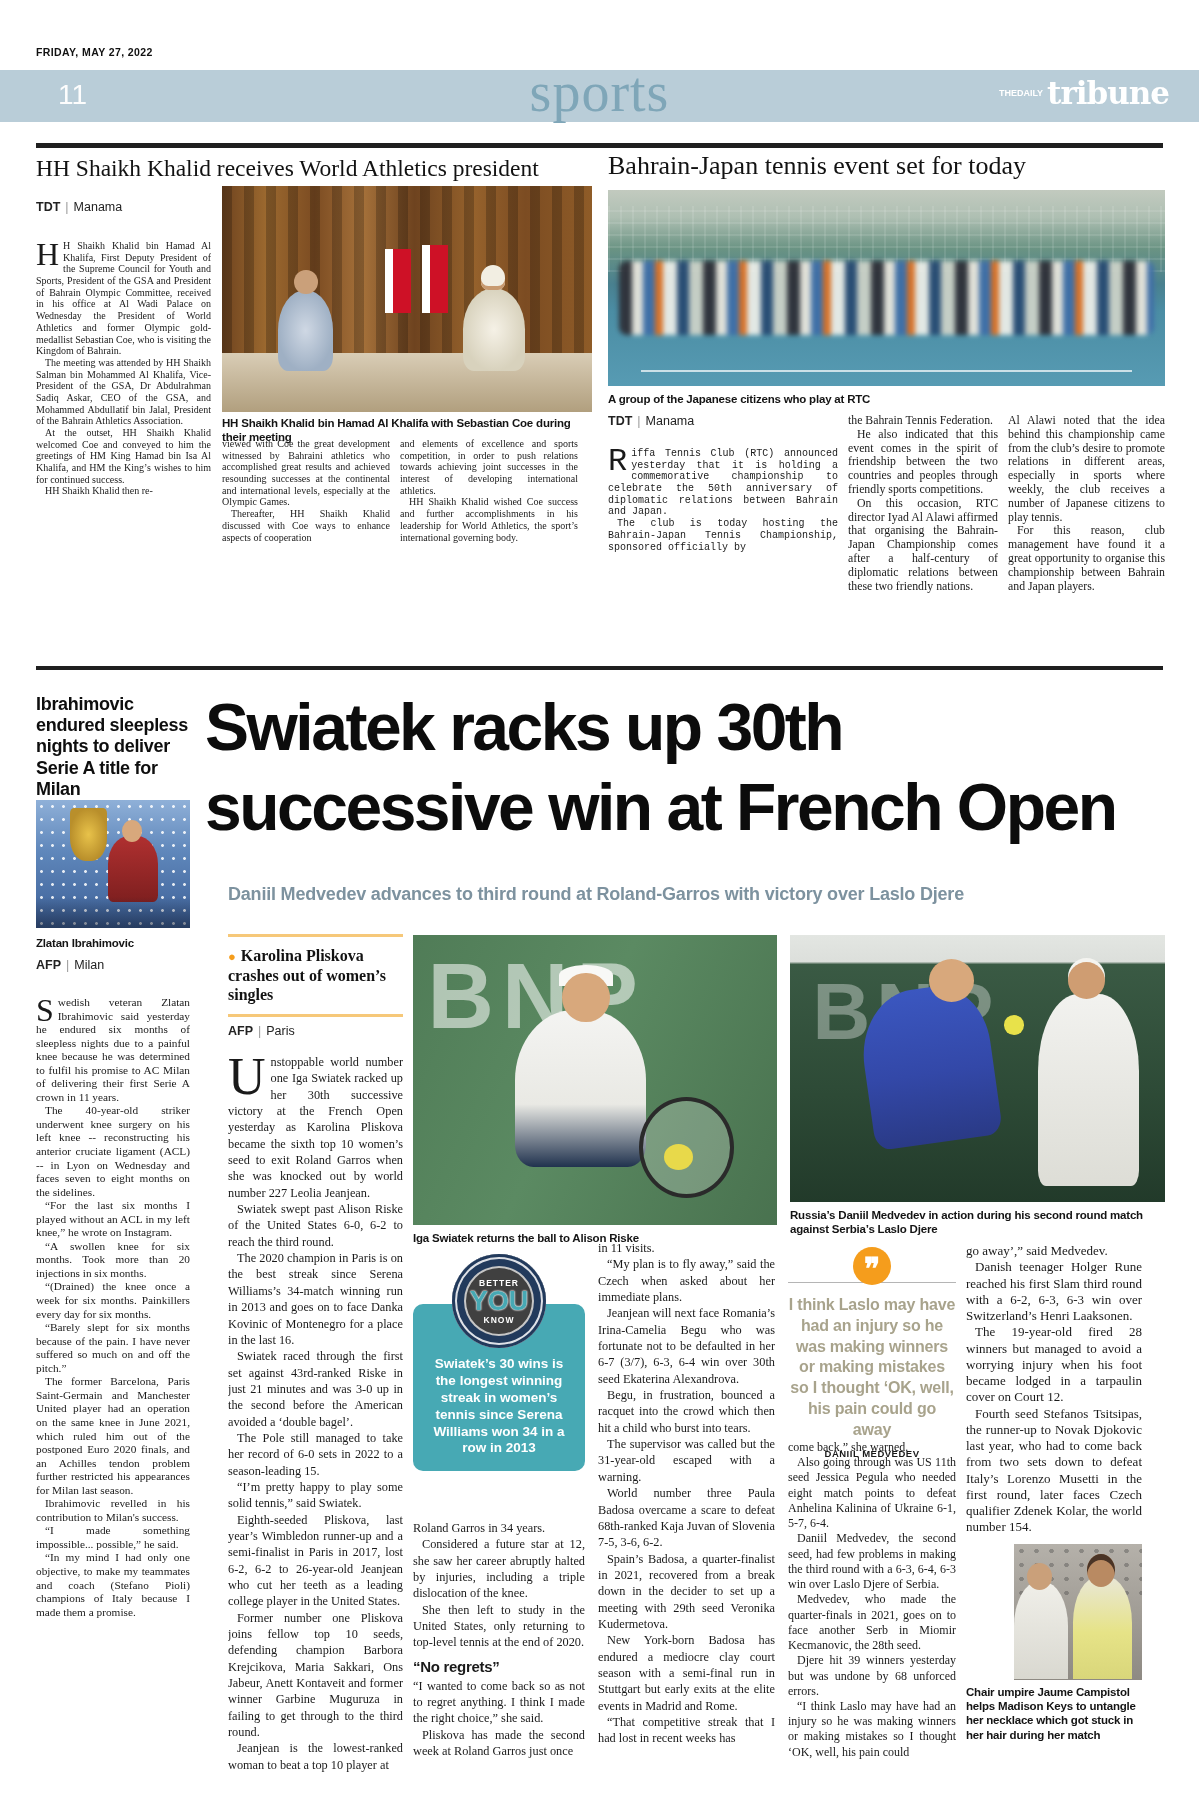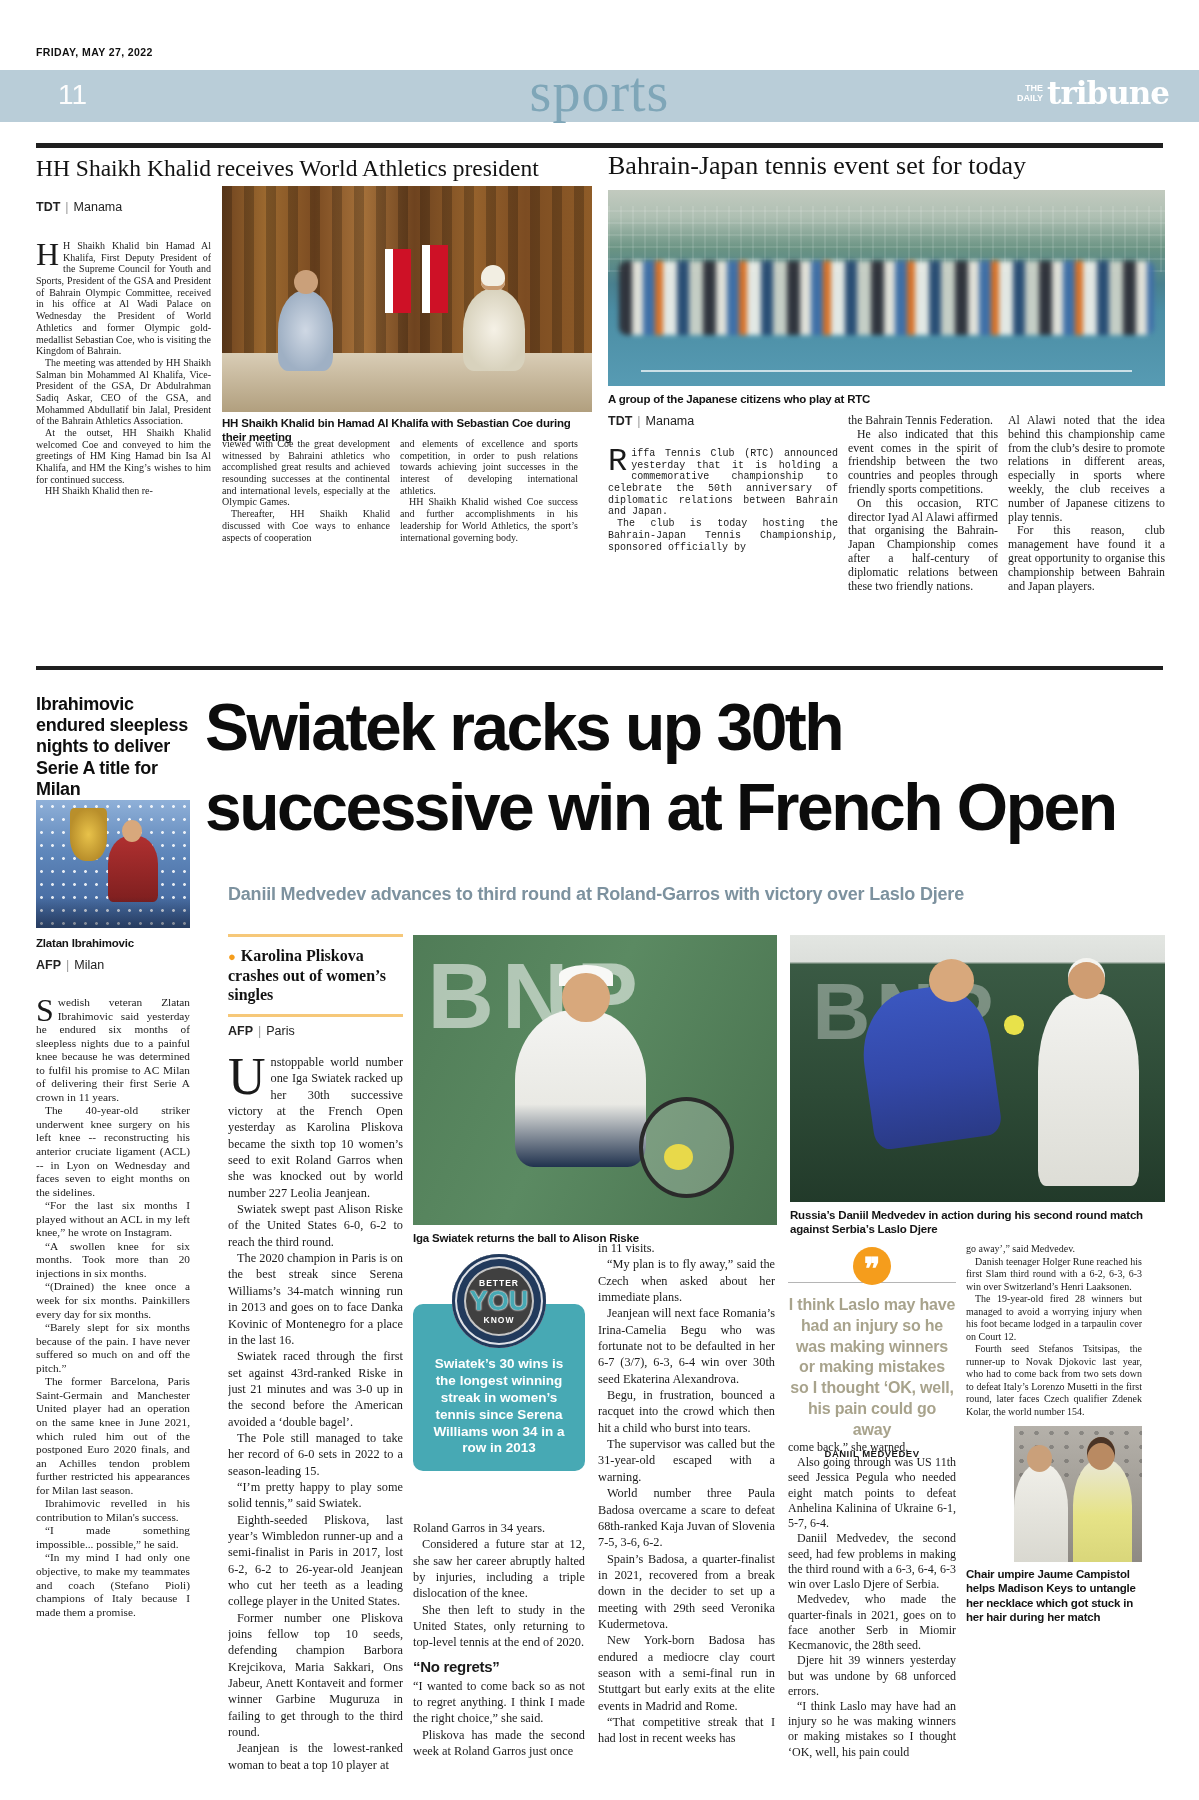--- a/index.html
+++ b/index.html
@@ -6,21 +6,21 @@
   body{width:1199px;height:1800px;position:relative;background:#fff;color:#1a1a1a;
        font-family:"Liberation Serif",serif;overflow:hidden;}
   .abs{position:absolute;}
   
   .dateline{left:36px;top:46px;font:bold 10.5px "Liberation Sans",sans-serif;letter-spacing:.4px;color:#111;}
   .band{left:0;top:70px;width:1199px;height:52px;background:#b9cdd8;}
   .page-num{position:absolute;left:58px;top:9px;color:#fdfdfd;font:28px "Liberation Sans",sans-serif;}
   .sports{position:absolute;left:0;right:0;top:-8px;text-align:center;
           font:400 56px/1.1 "Liberation Serif",serif;color:#7fa6b8;letter-spacing:1px;}
   .logo{position:absolute;right:30px;top:8px;display:flex;align-items:center;gap:4px;color:#fff;}
-  .logo-stack{display:flex;flex-direction:column;font:bold 9px/1.05 "Liberation Sans",sans-serif;text-align:right;}
+  .logo-stack{display:flex;flex-direction:row;font:bold 9px/1.05 "Liberation Sans",sans-serif;text-align:right;}
   .logo-name{font:bold 31px/1 "DejaVu Serif",serif;letter-spacing:-1px;}
   .rule{background:#1f1f1f;}
   
   .headline{font-family:"Liberation Serif",serif;font-weight:normal;color:#121212;}
   .byline{font:12.5px "Liberation Sans",sans-serif;color:#222;}
   .byline b{font-weight:bold;}
   .byline .sep{color:#9a9a9a;margin:0 5px;}
   .cap{font:bold 11.5px/1.25 "Liberation Sans",sans-serif;letter-spacing:-.2px;color:#141414;}
   .bodytext{font-size:10px;line-height:1.17;text-align:justify;overflow:hidden;}
   .bodytext p{margin:0;}
@@ -285,21 +285,21 @@
   <div class="abs bodytext maincol" style="left:788px;top:1440px;width:168px;height:356px;font-size:12px;line-height:1.27;">
       <p>come back,” she warned.</p>
       <p>Also going through was US 11th seed Jessica Pegula who needed eight match points to defeat Anhelina Kalinina of Ukraine 6-1, 5-7, 6-4.</p>
       <p>Daniil Medvedev, the second seed, had few problems in making the third round with a 6-3, 6-4, 6-3 win over Laslo Djere of Serbia.</p>
       <p>Medvedev, who made the quarter-finals in 2021, goes on to face another Serb in Miomir Kecmanovic, the 28th seed.</p>
       <p>Djere hit 39 winners yesterday but was undone by 68 unforced errors.</p>
       <p>“I think Laslo may have had an injury so he was making winners or making mistakes so I thought ‘OK, well, his pain could</p>
     </div>
 
   <div class="abs" style="left:966px;top:1243px;width:176px;height:554px;overflow:hidden;">
-    <div class="bodytext maincol" style="font-size:10px;line-height:1.25;">
+    <div class="bodytext maincol" style="font-size:13px;line-height:1.25;">
         <p>go away’,” said Medvedev.</p>
         <p>Danish teenager Holger Rune reached his first Slam third round with a 6-2, 6-3, 6-3 win over Switzerland’s Henri Laaksonen.</p>
         <p>The 19-year-old fired 28 winners but managed to avoid a worrying injury when his foot became lodged in a tarpaulin cover on Court 12.</p>
         <p>Fourth seed Stefanos Tsitsipas, the runner-up to Novak Djokovic last year, who had to come back from two sets down to defeat Italy’s Lorenzo Musetti in the first round, later faces Czech qualifier Zdenek Kolar, the world number 154.</p>
       </div>
     <div class="ph ph-keys" style="position:relative;width:128px;height:136px;margin:8px 0 5px auto;">
       <div class="k-dots"></div>
         <div class="k-ump"></div>
         <div class="k-umphead"></div>
         <div class="k-keys"></div>

